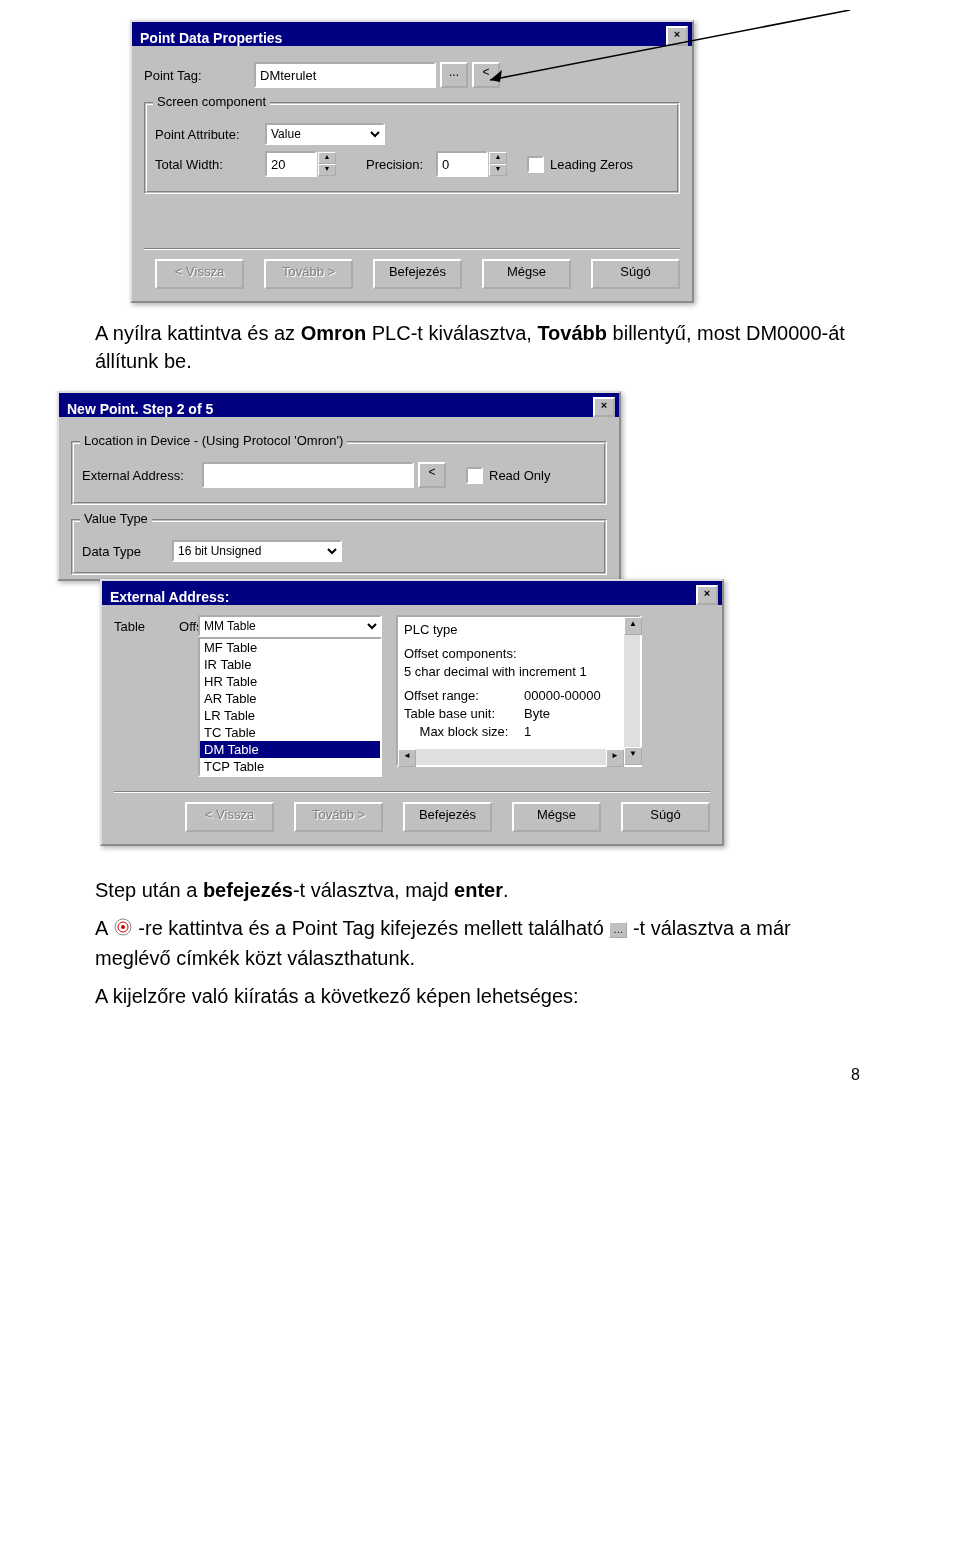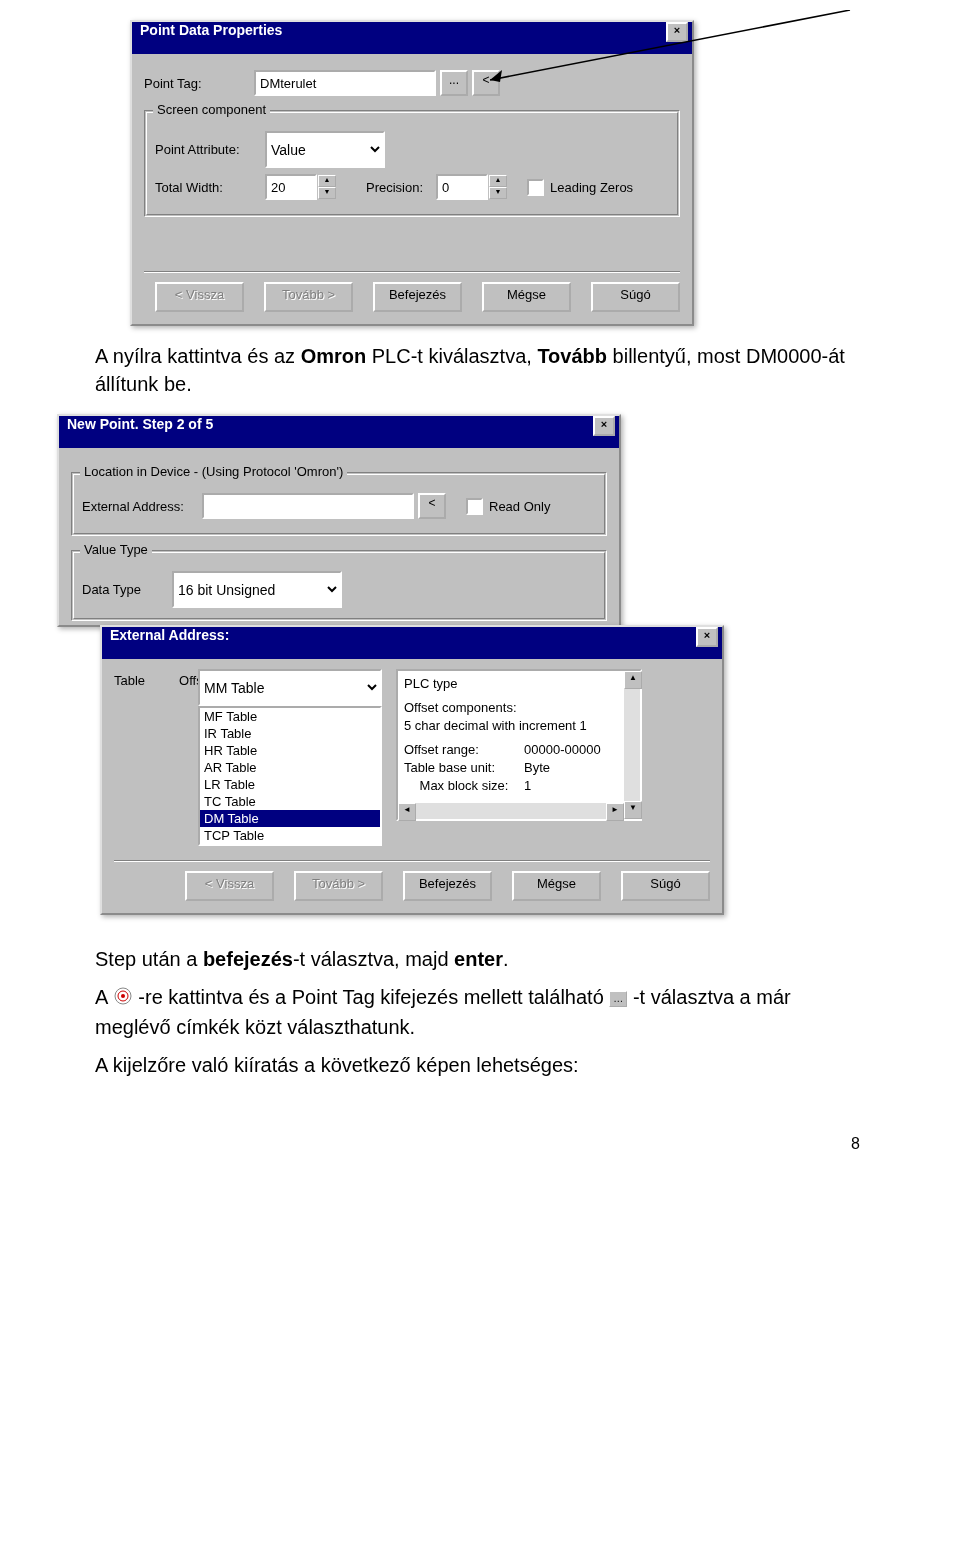--- a/index.html
+++ b/index.html
@@ -17,25 +17,25 @@
   .dialog {
     position: relative;
     background: #c0c0c0;
     border: 2px outset #dfdfdf;
     box-shadow: 2px 2px 5px rgba(0,0,0,0.3);
   }
   .titlebar {
     background: #000080;
     color: #fff;
     display: flex;
-    align-items: flex-start;
+    align-items: flex-end;
     font-family: "MS Sans Serif", Tahoma, sans-serif;
     font-size: 14px;
     font-weight: bold;
-    height: 32px;
+    height: 24px;
     padding: 0 4px;
   }
   .titlebar .title {
     flex: 1;
     padding-left: 4px;
   }
   .titlebar .closebtn {
     width: 18px;
     height: 16px;
     background: #c0c0c0;
@@ -101,22 +101,22 @@
     top: -9px;
     left: 8px;
     background: #c0c0c0;
     padding: 0 4px;
     font-size: 13px;
   }
   select.combo {
     border: 2px inset #fff;
     background: #fff;
     font-family: "MS Sans Serif", Tahoma, sans-serif;
-    font-size: 14px;
-    height: 37px;
+    font-size: 12px;
+    height: 22px;
   }
   .spin-wrap {
     display: flex;
     align-items: center;
   }
   .spin-wrap input {
     width: 40px;
   }
   .spin-btns {
     display: flex;

